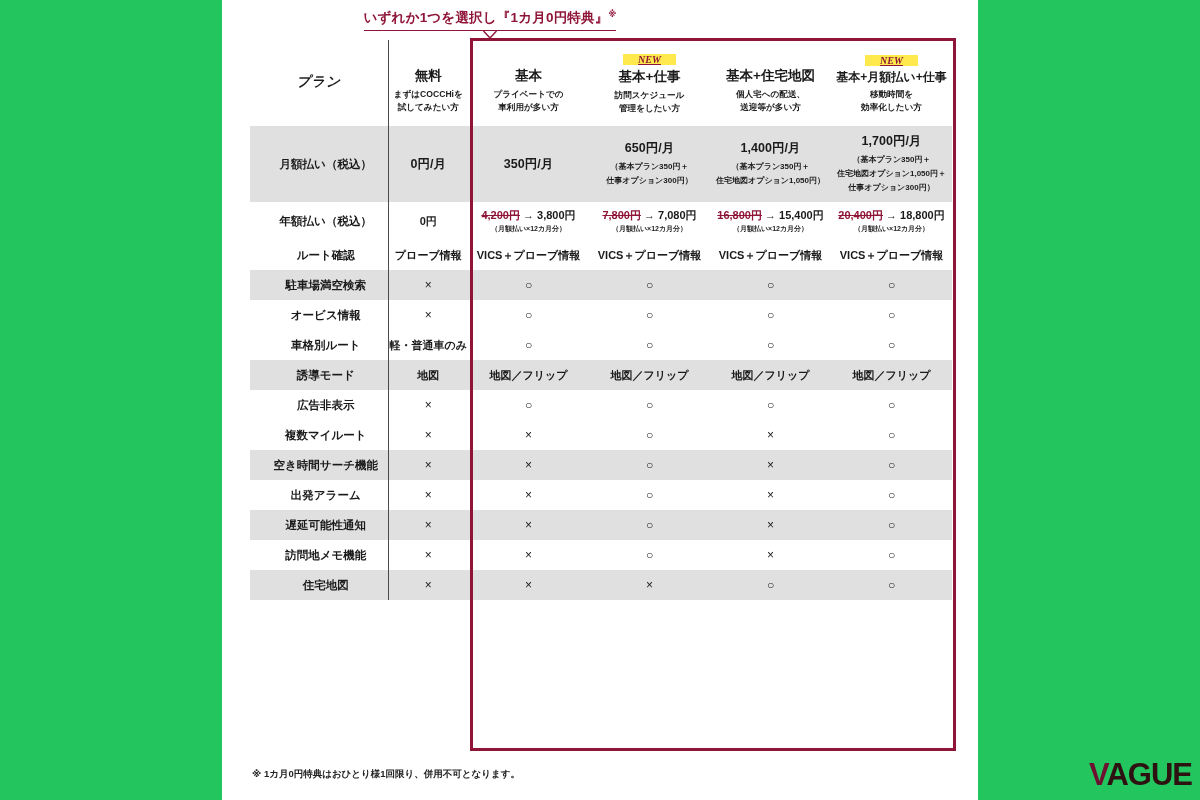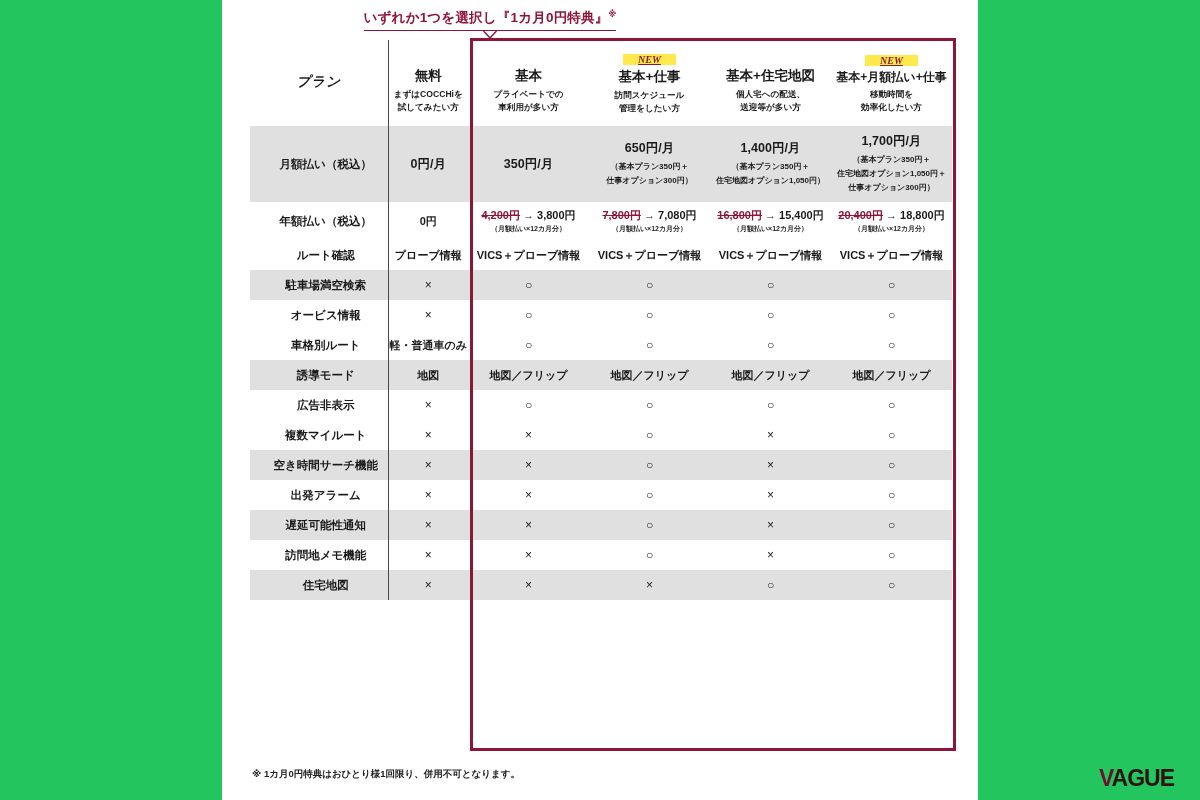--- a/index.html
+++ b/index.html
@@ -126,23 +126,23 @@
   #footnote {
     position: absolute;
     left: 252px; top: 768px;
     font-size: 9.5px;
     font-weight: bold;
     color: #222;
   }
   
   #vague {
     position: absolute;
-    right: 26px; bottom: 10px;
+    right: 8px; bottom: 10px;
     font-family: "Liberation Sans", "DejaVu Sans", sans-serif;
-    font-size: 23px;
+    font-size: 31px;
     font-weight: bold;
     letter-spacing: -1px;
     color: #2e1111;
     line-height: 1;
     user-select: none;
   }
   #vague .v-accent { color: #6e1030; }
 </style>
 </head>
 <body>

